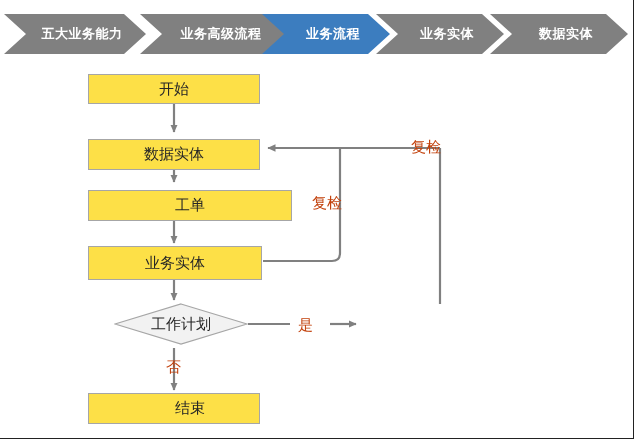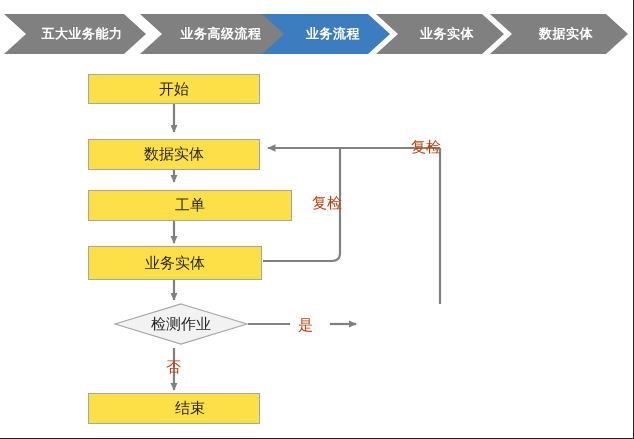--- a/index.html
+++ b/index.html
@@ -141,21 +141,21 @@
     </div>
 
     <div class="node" style="left:88px;top:186px;width:174px;height:34px;">
       <span>业务实体</span>
     </div>
 
     <div class="diamond-wrap" style="left:114px;top:243px;width:134px;height:42px;">
       <svg width="134" height="42" style="position:absolute;left:0;top:0;">
         <polygon points="67,1 133,21 67,41 1,21" fill="#F2F2F2" stroke="#A6A6A6" stroke-width="1.2"></polygon>
       </svg>
-      <span class="dlabel">检测作业</span>
+      <span class="dlabel">工作计划</span>
     </div>
 
 
     <div class="node" style="left:88px;top:333px;width:172px;height:31px;padding-left:32px;">
       <span>结束</span>
     </div>
 
     <div class="edge-label" style="left:411px;top:78px;">复检</div>
 
     <div class="edge-label" style="left:312px;top:134px;">复检</div>

